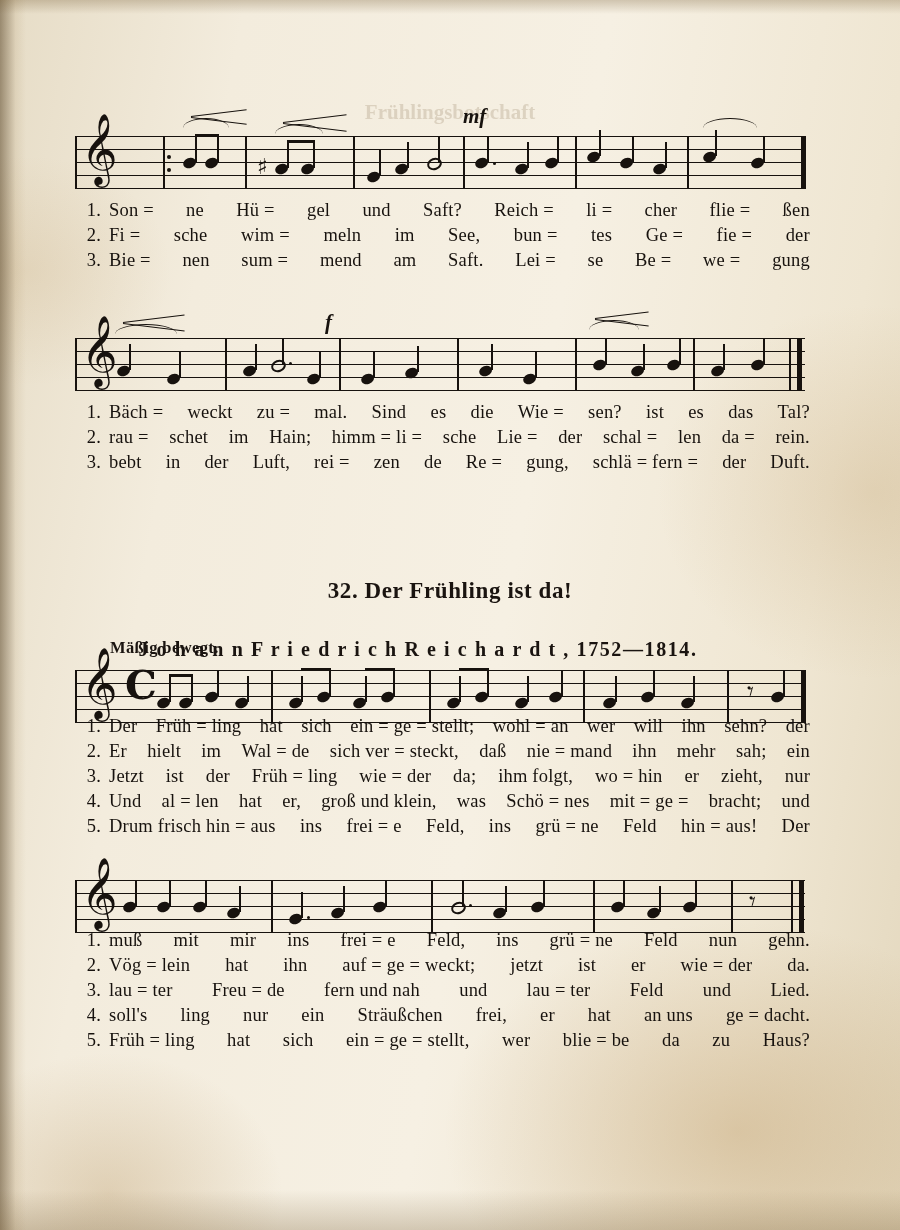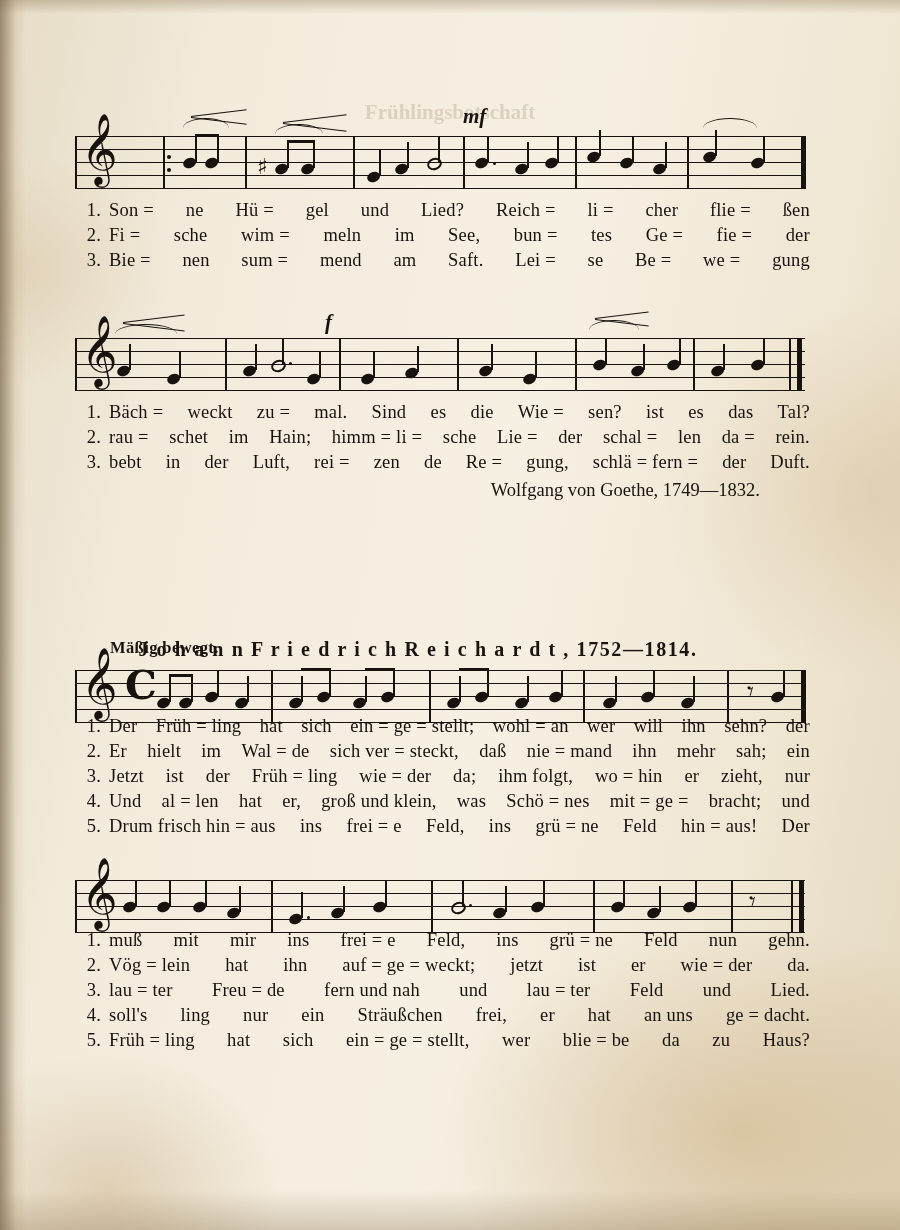--- a/index.html
+++ b/index.html
@@ -352,21 +352,21 @@
 
   <div class="lyrics" style="top:198px;">
     <div class="lyric-line">
       <span class="vnum">1.</span>
       <span class="ltext">
         <span>Son =</span>
         <span>ne</span>
         <span>Hü =</span>
         <span>gel</span>
         <span>und</span>
-        <span>Lied?</span>
+        <span>Saft?</span>
         <span>Reich =</span>
         <span>li =</span>
         <span>cher</span>
         <span>flie =</span>
         <span>ßen</span>
       </span>
     </div>
     <div class="lyric-line">
       <span class="vnum">2.</span>
       <span class="ltext">
@@ -505,22 +505,22 @@
         <span>de</span>
         <span>Re =</span>
         <span>gung,</span>
         <span>schlä = fern =</span>
         <span>der</span>
         <span>Duft.</span>
       </span>
     </div>
   </div>
 
-  <div class="attribution" style="top:480px; left:0; width:760px;">Wolfgang von Goethe, 1749—1832.</div>
-
+
+  <div class="song-title" style="top:578px;">32. Der Frühling ist da!</div>
   <div class="credit-composer" style="top:638px;">J o h a n n   F r i e d r i c h   R e i c h a r d t ,  1752—1814.</div>
   <div class="tempo" style="top:638px; left:110px;">Mäßig bewegt.</div>
 
   <div class="stave-block" style="top:662px;">
     <div class="stave">
       <div class="line l1"></div>
         <div class="line l2"></div>
         <div class="line l3"></div>
         <div class="line l4"></div>
         <div class="line l5"></div>

